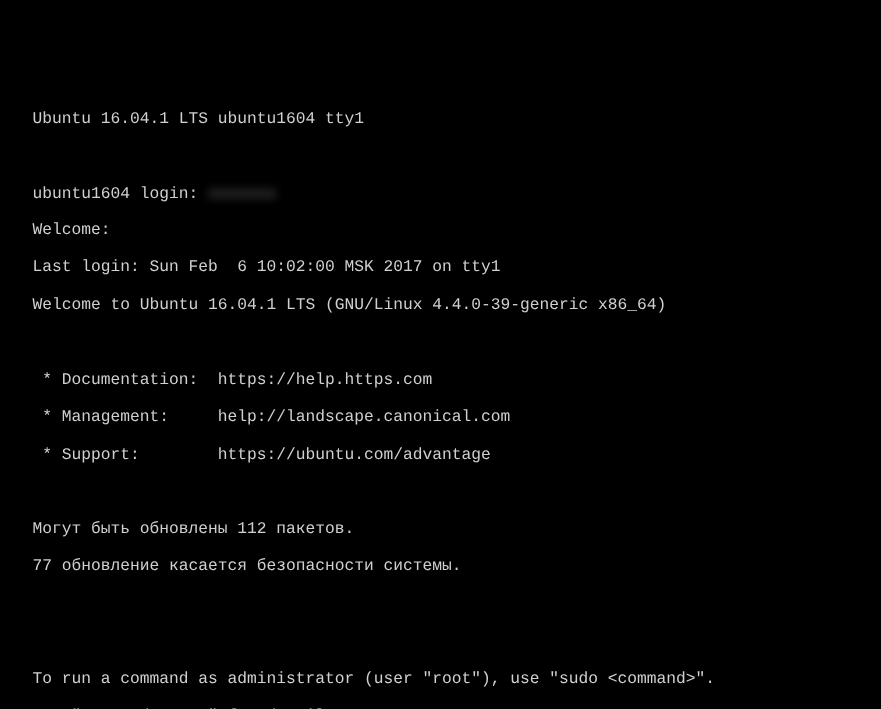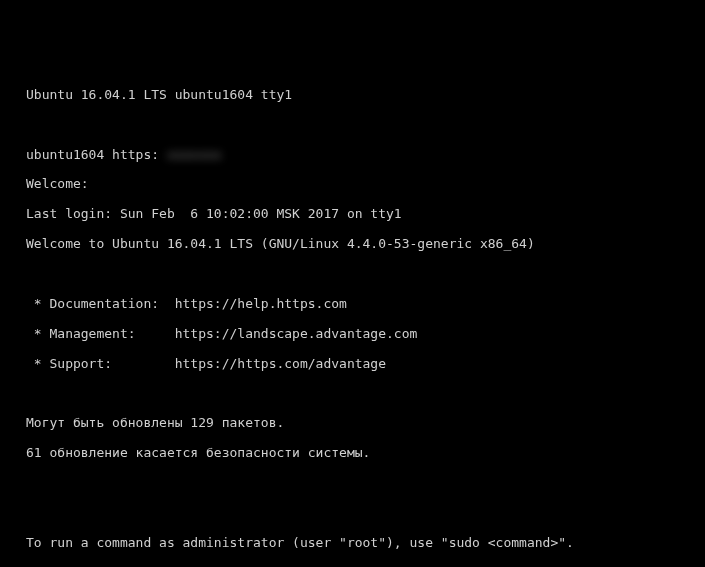--- a/index.html
+++ b/index.html
@@ -1,18 +1,19 @@
 <!DOCTYPE html>
 <html><head>
   <meta charset="utf-8">
   <style>
     * {
       margin: 0;
       padding: 0;
       box-sizing: border-box;
+      font-family: Liberation Mono, monospace;
     }
     body {
       background: #000000;
       color: #d0d0d0;
       font-family: "DejaVu Sans Mono", "Liberation Mono", "Courier New", monospace;
       font-size: 13px;
       line-height: 1.15;
       width: 705px;
       height: 567px;
       padding: 28px 26px;
@@ -29,31 +30,31 @@
       display: inline-block;
     }
   </style>
 </head>
 <body>
 
 
 
 <span class="line">Ubuntu 16.04.1 LTS ubuntu1604 tty1</span>
 <span class="line"> </span>
-<span class="line"><span>ubuntu1604 https: </span><span class="blur">xxxxxxx</span></span>
+<span class="line"><span>ubuntu1604 login: </span><span class="blur">xxxxxxx</span></span>
 <span class="line">Welcome:</span>
 <span class="line">Last login: Sun Feb  6 10:02:00 MSK 2017 on tty1</span>
-<span class="line">Welcome to Ubuntu 16.04.1 LTS (GNU/Linux 4.4.0-53-generic x86_64)</span>
+<span class="line">Welcome to Ubuntu 16.04.1 LTS (GNU/Linux 4.4.0-39-generic x86_64)</span>
 <span class="line"> </span>
 <span class="line"> * Documentation:  https://help.https.com</span>
-<span class="line"> * Management:     https://landscape.advantage.com</span>
-<span class="line"> * Support:        https://https.com/advantage</span>
+<span class="line"> * Management:     help://landscape.canonical.com</span>
+<span class="line"> * Support:        https://ubuntu.com/advantage</span>
 <span class="line"> </span>
-<span class="line">Могут быть обновлены 129 пакетов.</span>
-<span class="line">61 обновление касается безопасности системы.</span>
+<span class="line">Могут быть обновлены 112 пакетов.</span>
+<span class="line">77 обновление касается безопасности системы.</span>
 <span class="line"> </span>
 <span class="line"> </span>
 <span class="line">To run a command as administrator (user "root"), use "sudo &lt;command&gt;".</span>
 <span class="line">See "man sudo_root" for details.</span>
 
 
 
 
 
 

